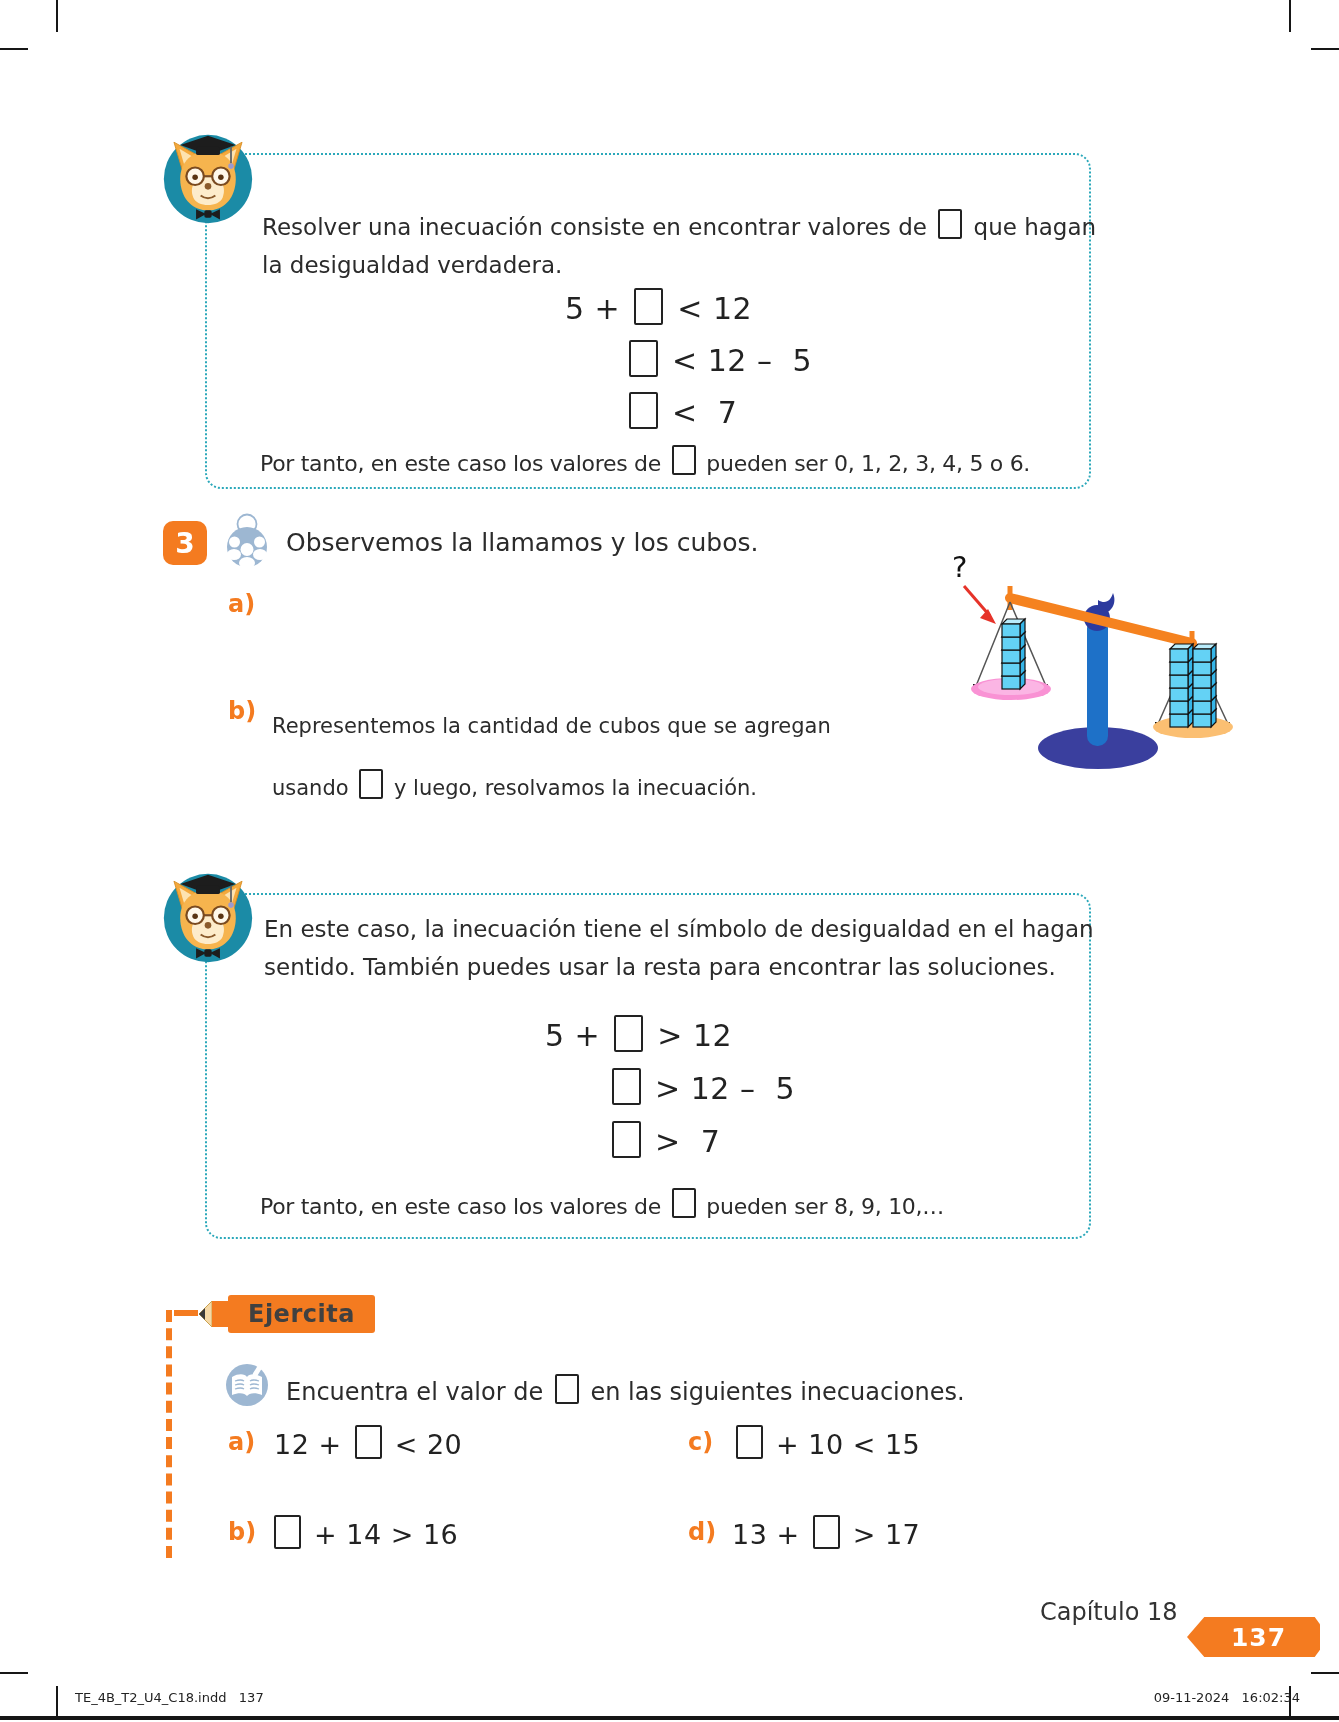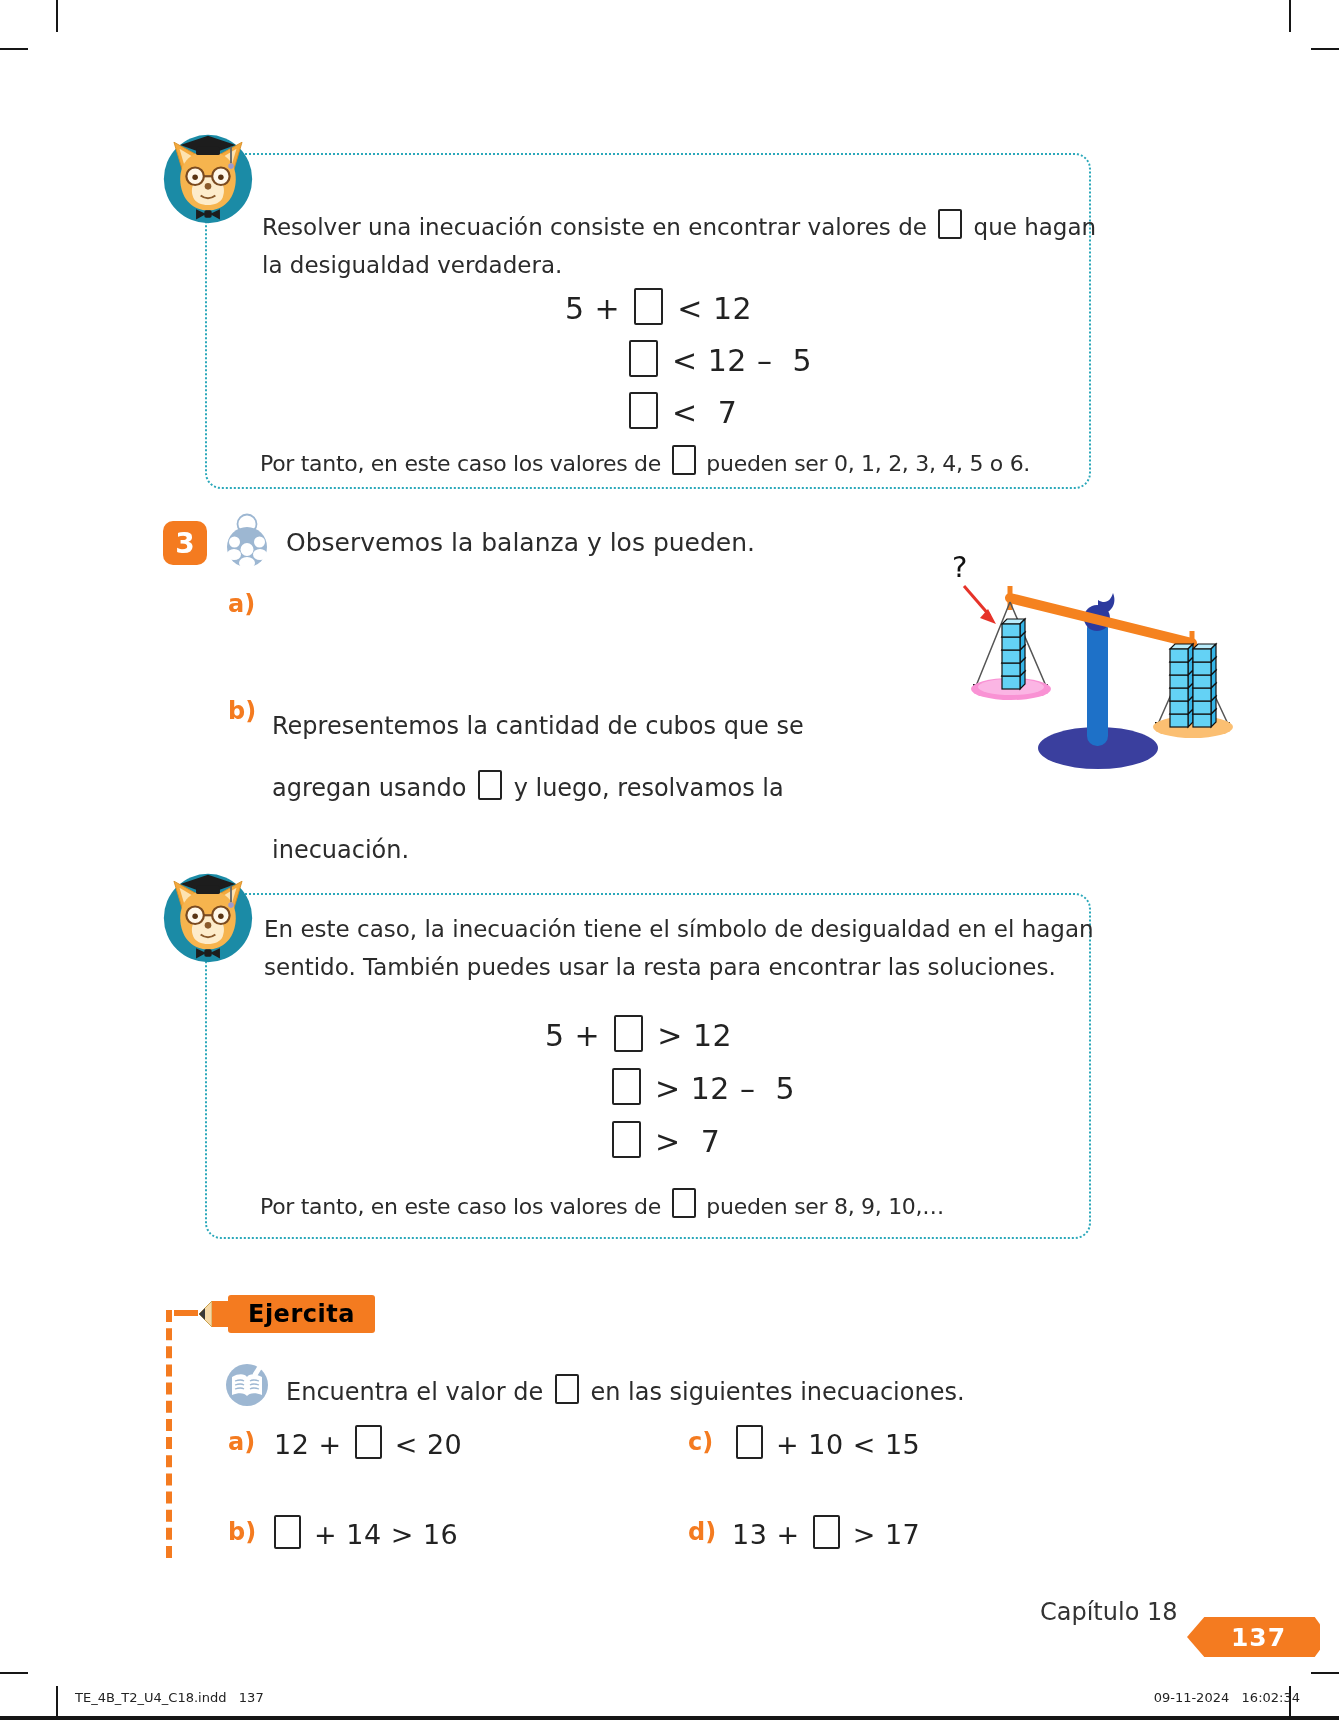--- a/index.html
+++ b/index.html
@@ -16,21 +16,21 @@
   .concl{position:absolute;font-size:22px;letter-spacing:-.3px;white-space:nowrap;color:#2b2b2b;}
   .sq{display:inline-block;width:20px;height:26px;border:2.2px solid #222;border-radius:2px;
       vertical-align:-4px;margin:0 4px;background:#fff;}
   .eq .sq{width:25px;height:33px;border-width:2.6px;vertical-align:-6px;}
   .num-badge{position:absolute;width:44px;height:44px;background:#f47b20;border-radius:10px;
       color:#fff;font-weight:bold;font-size:28px;display:flex;align-items:center;justify-content:center;}
   .olabel{position:absolute;color:#f47b20;font-weight:bold;font-size:24px;white-space:nowrap;}
   .heading{position:absolute;font-size:25px;white-space:nowrap;color:#2b2b2b;}
   .expr{position:absolute;font-size:27px;white-space:pre;color:#222;letter-spacing:.5px;}
   .expr .sq{width:23px;height:30px;border-width:2.4px;vertical-align:-5px;}
-  .ej-badge{position:absolute;background:#f47b20;color:#000000;font-weight:bold;font-size:24px;
+  .ej-badge{position:absolute;background:#f47b20;color:#404040;font-weight:bold;font-size:24px;
       height:38px;line-height:38px;padding:0 20px;border-radius:3px;letter-spacing:.5px;}
   .dashline-v{position:absolute;width:0;border-left:6px dashed #f47b20;}
   .dash-h{position:absolute;height:6px;background:#f47b20;}
   .pgbadge{position:absolute;width:133px;height:40px;background:#f47b20;color:#fff;font-size:25px;
       font-weight:bold;display:flex;align-items:center;justify-content:center;padding-left:10px;box-sizing:border-box;
       clip-path:polygon(0 50%,13% 0,96% 0,100% 18%,100% 82%,96% 100%,13% 100%);letter-spacing:1px;}
   .chapter{position:absolute;font-size:24px;color:#333;white-space:nowrap;}
   .foot{position:absolute;font-size:13px;color:#222;white-space:pre;font-family:"DejaVu Sans",sans-serif;}
   .qmark{position:absolute;font-size:29px;color:#111;}
 </style>
@@ -94,26 +94,26 @@
       <circle cx="26" cy="35" r="20" fill="#9db7d2"></circle>
       <circle cx="13.5" cy="30" r="5.5" fill="#fff"></circle>
       <ellipse cx="13" cy="42.5" rx="7" ry="5.5" fill="#fff"></ellipse>
       <circle cx="38.5" cy="30" r="5.5" fill="#fff"></circle>
       <ellipse cx="39" cy="42.5" rx="7" ry="5.5" fill="#fff"></ellipse>
       <circle cx="26" cy="37.5" r="6.5" fill="#fff"></circle>
       <ellipse cx="26" cy="51" rx="8" ry="6" fill="#fff"></ellipse>
     </svg>
   </div>
 
-  <div class="heading" style="left:286px;top:528px;">Observemos la balanza y los pueden.</div>
+  <div class="heading" style="left:286px;top:528px;">Observemos la llamamos y los cubos.</div>
 
   <div class="olabel" style="left:228px;top:590px;">a)</div>
 
   <div class="olabel" style="left:228px;top:697px;">b)</div>
-  <div class="txt" style="left:272px;top:695px;width:625px;line-height:62px;font-size:24px;">Representemos la cantidad de cubos que se agregan usando <span class="sq"></span> y luego, resolvamos la inecuación.</div>
+  <div class="txt" style="left:272px;top:695px;width:625px;line-height:62px;font-size:21px;">Representemos la cantidad de cubos que se agregan usando <span class="sq"></span> y luego, resolvamos la inecuación.</div>
 
   <div class="qmark" style="left:952px;top:550px;">?</div>
   <div class="abs" style="left:930px;top:548px;">
     <svg viewBox="0 0 335 235" width="335" height="235">
       <defs>
         <g id="cb">
           <polygon points="0,0 5,-5 23,-5 18,0" fill="#b9ecfb" stroke="#111" stroke-width="1.2"></polygon>
           <polygon points="18,0 23,-5 23,8 18,13" fill="#35b5e8" stroke="#111" stroke-width="1.2"></polygon>
           <rect x="0" y="0" width="18" height="13" fill="#64d2f5" stroke="#111" stroke-width="1.2"></rect>
         </g>

